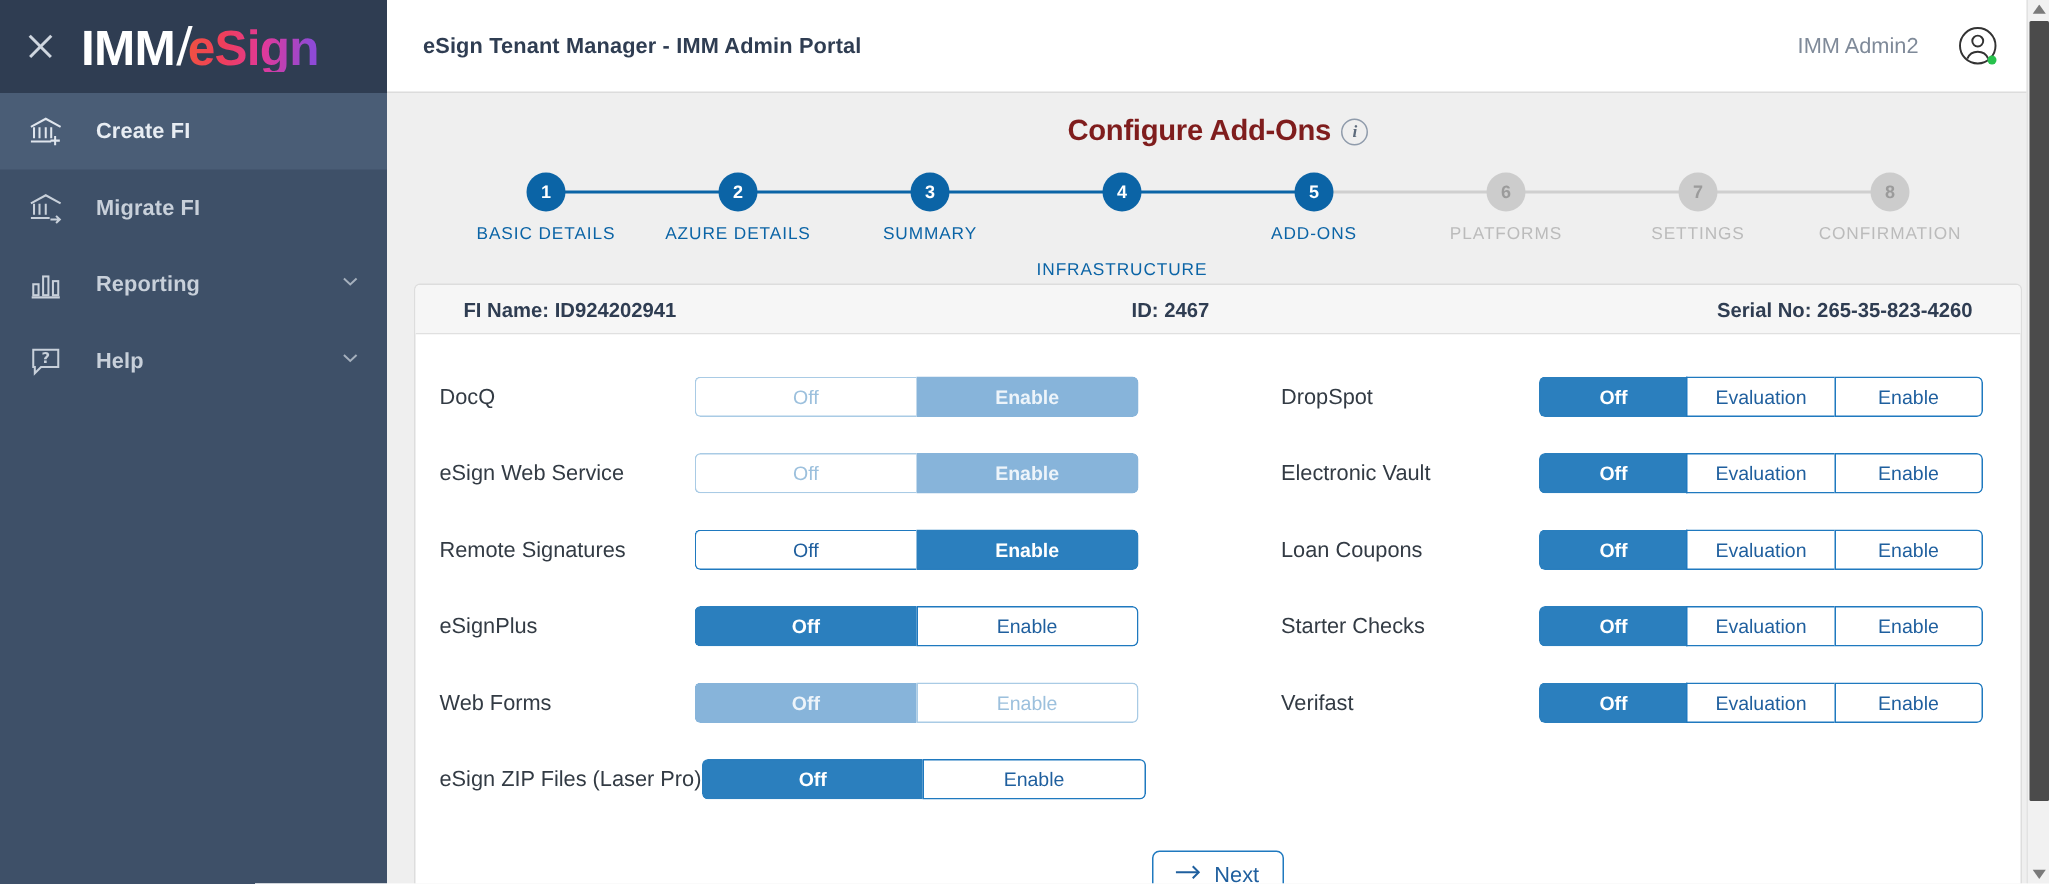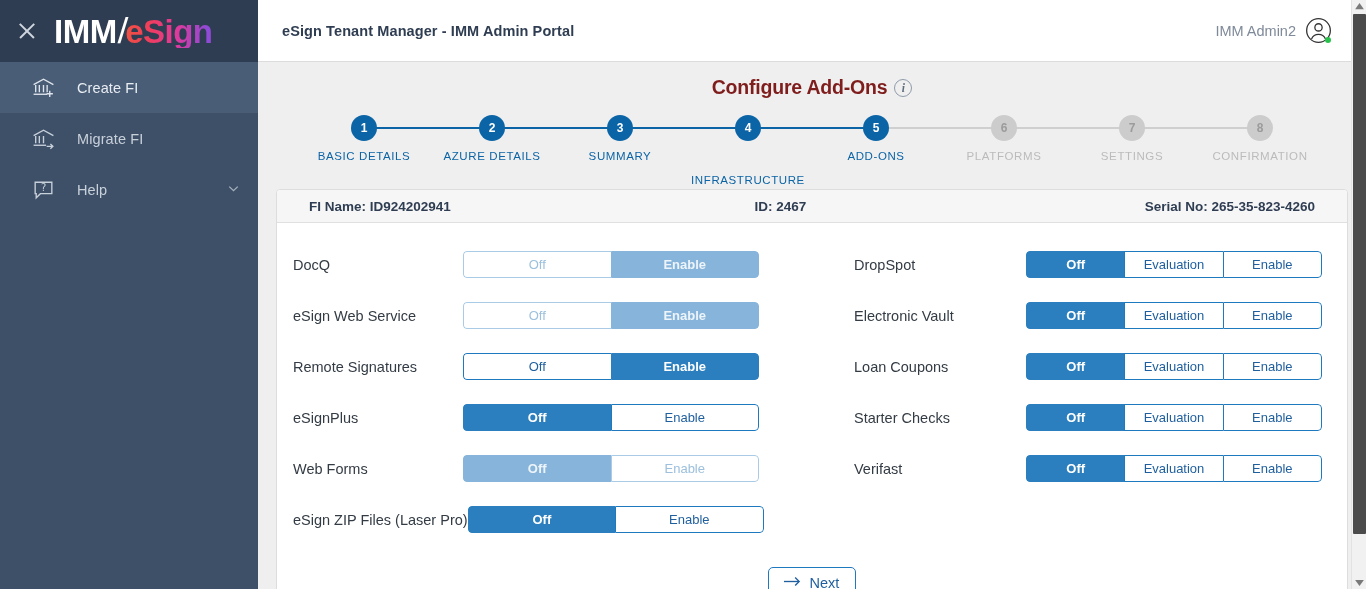--- a/index.html
+++ b/index.html
@@ -43,41 +43,42 @@
     background: linear-gradient(95deg, #f0533f 0%, #ef3e5c 28%, #e0399a 58%, #8f4ad6 92%);
     -webkit-background-clip: text; background-clip: text;
     color: transparent; -webkit-text-fill-color: transparent;
     font-weight: bold;
   }
 
   .nav { padding-top: 0; }
   .nav-item {
     height: 51px;
     display: flex; align-items: center;
-    padding: 0 16px 0 31px;
+    padding: 0 16px 0 18px;
     cursor: pointer;
     color: #c8d0da;
     font-size: 14.5px;
+    font-weight: bold;
   }
   .nav-item.active { background: #4a5d76; color: #e8edf3; }
   .nav-icon { width: 34px; flex: 0 0 34px; display: flex; align-items: center; justify-content: flex-start; }
   .nav-label { flex: 1 1 auto; padding-left: 12px; letter-spacing: .1px; }
   .nav-chev { width: 16px; flex: 0 0 16px; opacity: .75; }
 
   
   .main { flex: 1 1 auto; height: 589px; display: flex; flex-direction: column; position: relative; background: #efefef; }
   .topbar {
     height: 62px; background: #ffffff;
     border-bottom: 1px solid #dcdcdc;
     display: flex; align-items: center; justify-content: space-between;
     padding: 0 34px 0 24px;
     flex: 0 0 62px;
   }
   .topbar-title { font-size: 14.5px; font-weight: bold; color: #2f3d52; letter-spacing: .1px; }
-  .topbar-user { display: flex; align-items: center; gap: 9px; }
+  .topbar-user { display: flex; align-items: center; gap: 26px; }
   .user-name { font-size: 14.5px; color: #7f8a99; }
   .avatar { position: relative; width: 27px; height: 27px; }
   .avatar .dot {
     position: absolute; right: 1px; bottom: 1px;
     width: 6px; height: 6px; border-radius: 50%;
     background: #27c24c;
   }
 
   .content { flex: 1 1 auto; overflow: hidden; padding: 0 18px; background: #efefef; }
 
@@ -219,20 +220,36 @@
           <svg width="25" height="25" viewBox="0 0 24 24" fill="none" stroke="#c8d0da" stroke-width="1.3">
             <path d="M2.5 9.2 12 4l9.5 5.2"></path>
               <path d="M4.5 9.5v7M8 9.5v7M12 9.5v7"></path>
             <path d="M2.5 18.5h12"></path>
               <path d="M15 19.5h6M18.6 17.2l2.4 2.3-2.4 2.3"></path>
           </svg>
         </span>
         <span class="nav-label">Migrate FI</span>
       </div>
 
+      <div class="nav-item">
+        <span class="nav-icon">
+          <svg width="25" height="25" viewBox="0 0 24 24" fill="none" stroke="#c8d0da" stroke-width="1.3">
+            <rect x="4" y="12" width="3.4" height="7"></rect>
+              <rect x="10.3" y="7" width="3.4" height="12"></rect>
+              <rect x="16.6" y="10" width="3.4" height="9"></rect>
+            <path d="M3 20.4h18"></path>
+          </svg>
+        </span>
+        <span class="nav-label">Reporting</span>
+        <span class="nav-chev">
+          <svg width="15" height="15" viewBox="0 0 16 16" fill="none" stroke="#c8d0da" stroke-width="1.4">
+              <path d="M3.5 6 8 10.3 12.5 6"></path>
+            </svg>
+        </span>
+      </div>
 
       <div class="nav-item">
         <span class="nav-icon">
           <svg width="25" height="25" viewBox="0 0 24 24" fill="none" stroke="#c8d0da" stroke-width="1.3">
             <path d="M4 5h16v11H9l-4 4v-4H4z"></path>
             <text x="12" y="13.6" font-size="9.5" fill="#c8d0da" stroke="none" text-anchor="middle" font-family="DejaVu Sans">?</text>
           </svg>
         </span>
         <span class="nav-label">Help</span>
         <span class="nav-chev">

